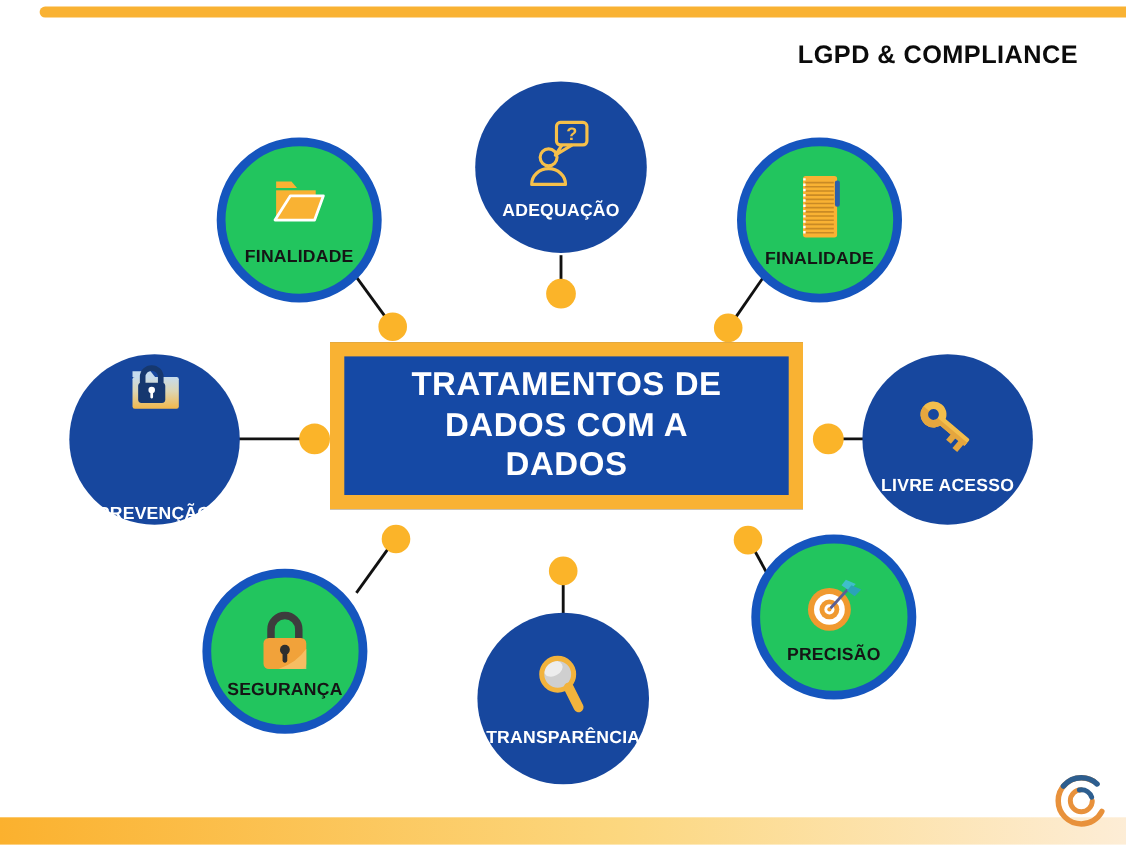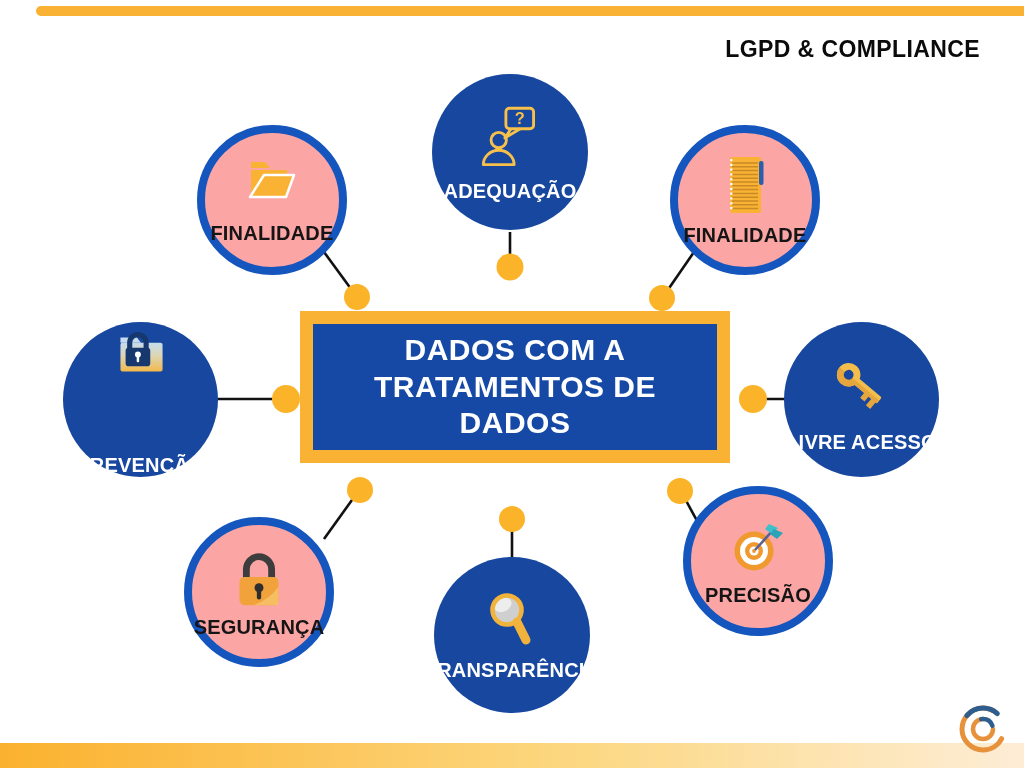--- a/index.html
+++ b/index.html
@@ -26,23 +26,23 @@
   .center-box .cline{
     color:#ffffff;font-size:30px;font-weight:700;line-height:1.22;
     letter-spacing:.5px;text-align:center;
   }
   .node{
     position:absolute;border-radius:50%;box-sizing:border-box;z-index:2;
     display:flex;flex-direction:column;align-items:center;justify-content:center;gap:5px;
   }
   .node.filled{background:#17479E;}
   .node.filled .label{color:#ffffff;}
-  .node.outline{background:#fca5a5;border:8px solid #1555BE;}
+  .node.outline{background:#22c55e;border:8px solid #1555BE;}
   .node.outline .label{color:#151515;}
-  .node .label{font-size:20px;font-weight:700;letter-spacing:.2px;white-space:nowrap;}
+  .node .label{font-size:16px;font-weight:700;letter-spacing:.2px;white-space:nowrap;}
   .node .icon{display:block;line-height:0;}
   .logo{
     position:absolute;right:14px;bottom:8px;z-index:5;
     display:flex;align-items:center;gap:8px;
   }
   .logo-name{font-size:37px;font-weight:800;line-height:1;letter-spacing:0;}
   .logo-name .lb{color:#27568D;}
   .logo-name .lo{color:#E8913B;}
   .logo-tagline{
     font-size:11px;font-weight:700;letter-spacing:.6px;color:#C8823B;margin-top:1px;
@@ -76,22 +76,22 @@
     <circle cx="662" cy="298" r="13"></circle>
     <circle cx="286" cy="399" r="14"></circle>
     <circle cx="753" cy="399" r="14"></circle>
     <circle cx="360" cy="490" r="13"></circle>
     <circle cx="512" cy="519" r="13"></circle>
     <circle cx="680" cy="491" r="13"></circle>
   </g>
 </svg>
 
 <div class="center-box">
+  <div class="cline">TRATAMENTOS DE</div>
   <div class="cline">DADOS COM A</div>
-  <div class="cline">TRATAMENTOS DE</div>
   <div class="cline">DADOS</div>
 </div>
 
 <div class="node filled" style="left:432px;top:74px;width:156px;height:156px;">
   <span class="icon">
     <svg width="82" height="74" viewBox="0 0 80 72">
       <g fill="none" stroke="#F6C04A" stroke-width="2.8" stroke-linejoin="round">
         <rect x="36" y="7" width="27" height="20" rx="3.5"></rect>
         <path d="M41 27 L35 36 L50 27"></path>
         <circle cx="29" cy="38" r="7.5"></circle>

